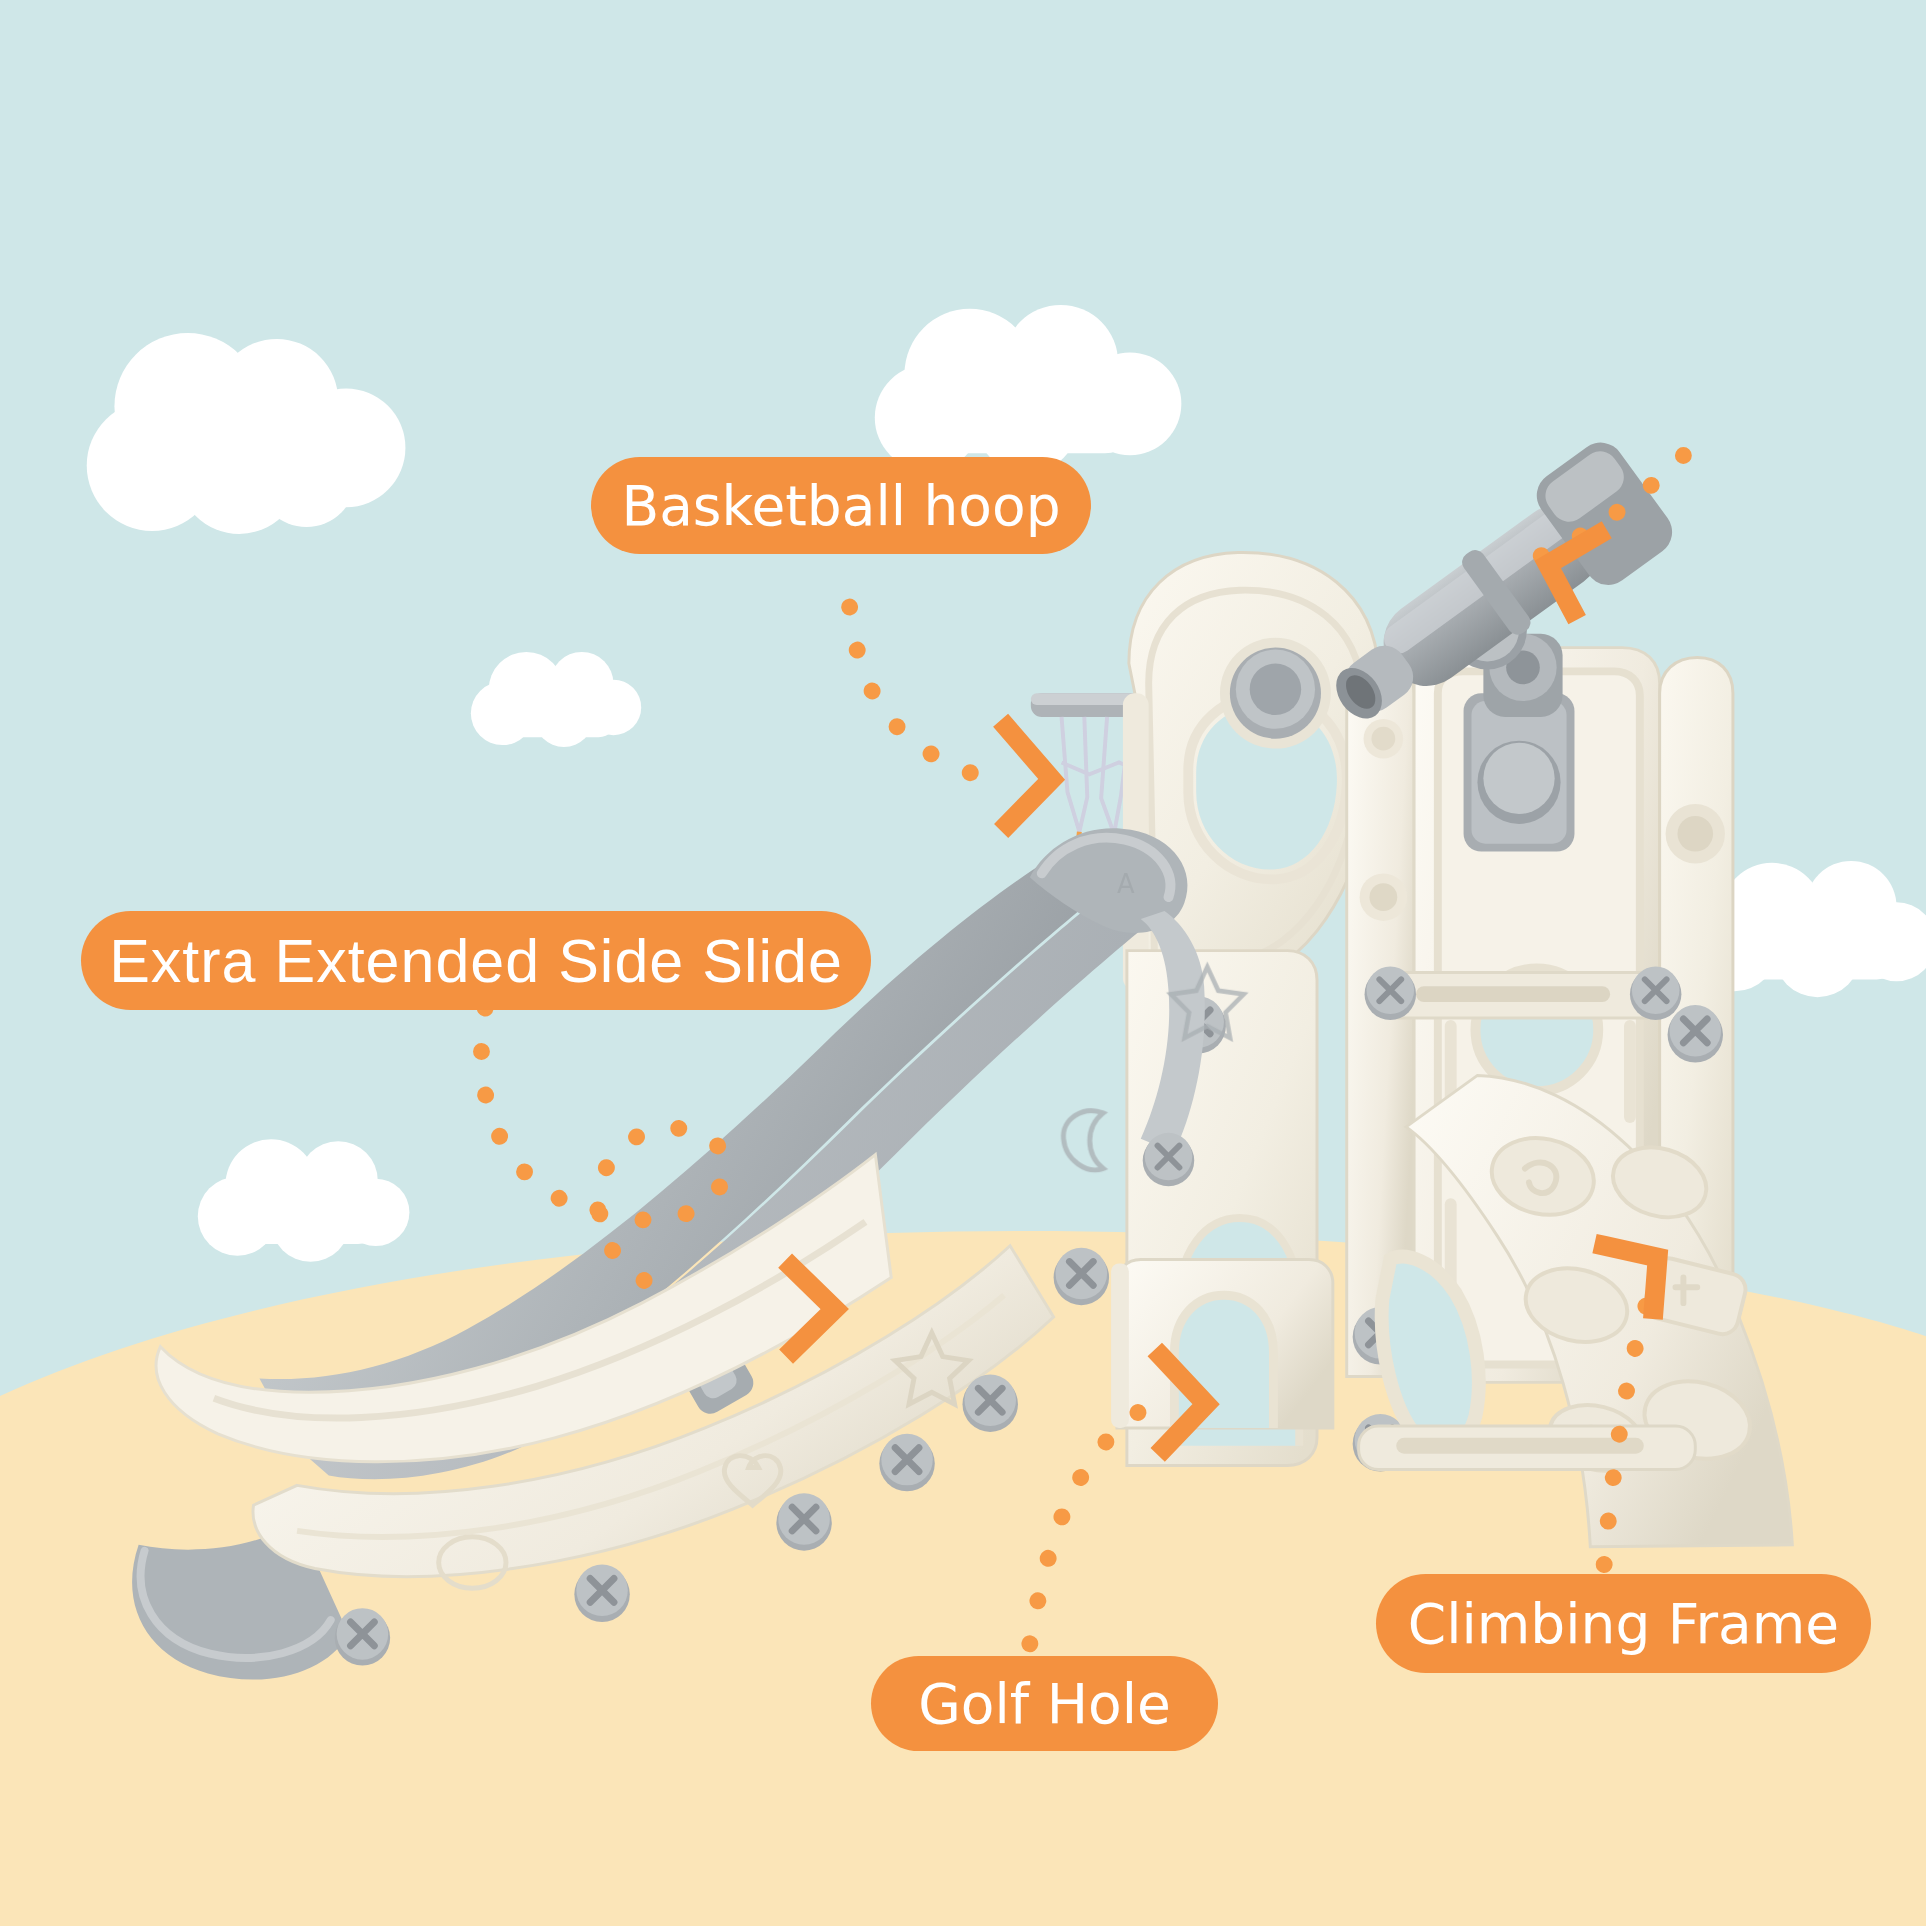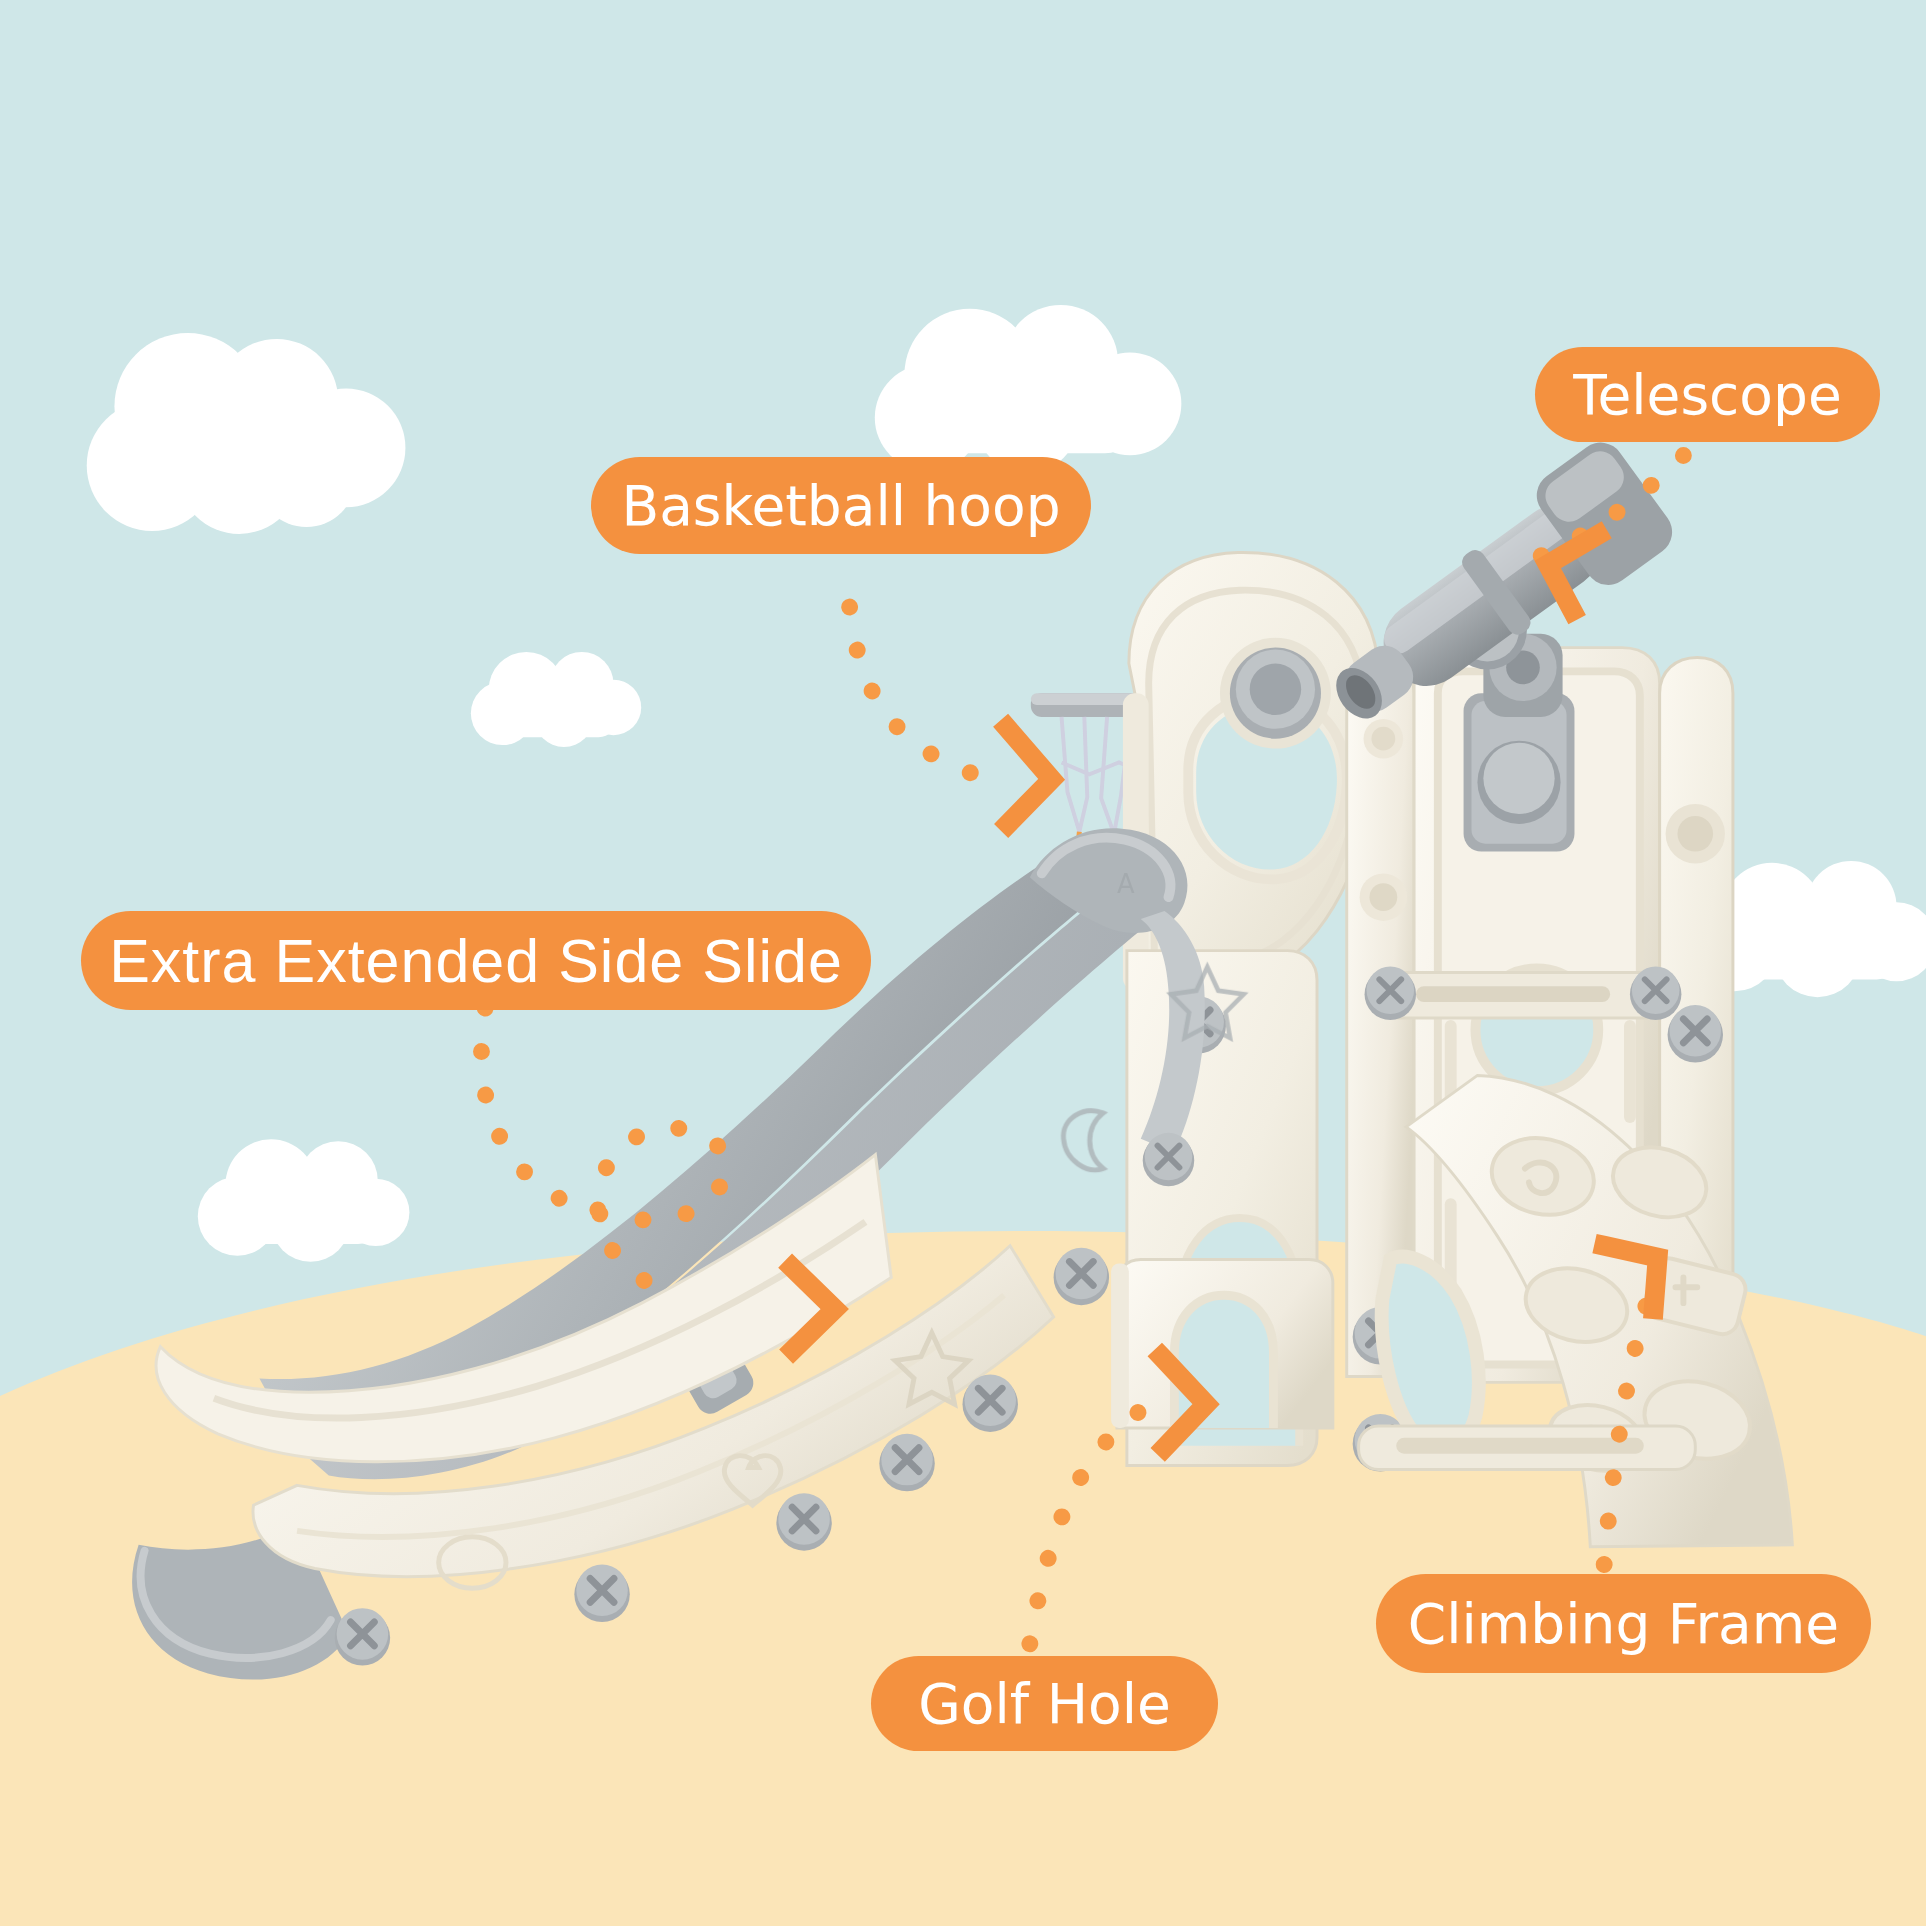--- a/index.html
+++ b/index.html
@@ -475,21 +475,20 @@
     <g stroke="#F4913F" stroke-width="20" stroke-linecap="square" fill="none">
       <polyline points="1017,735 1062,787 1018,832"></polyline>
       <polyline points="1614,540 1563,570 1588,617"></polyline>
       <polyline points="800,1280 843,1322 801,1363"></polyline>
       <polyline points="1173,1370 1218,1418 1176,1462"></polyline>
       <polyline points="1620,1258 1674,1270 1670,1322"></polyline>
     </g>
   </svg>
 
 
-  <div class="pill round" id="pill-telescope">Telescope</div>
 
   <div class="pill round" id="pill-basketball">Basketball hoop</div>
 
   <div class="pill narrow" id="pill-slide">Extra Extended Side Slide</div>
 
   <div class="pill round" id="pill-climb">Climbing Frame</div>
 
   <div class="pill round" id="pill-golf">Golf Hole</div>
 
 </div>

